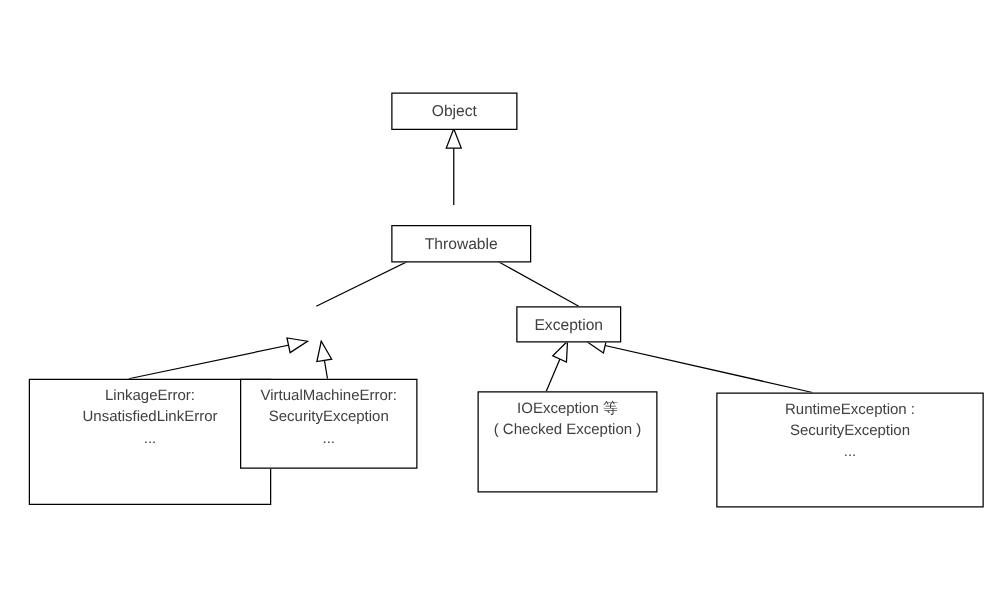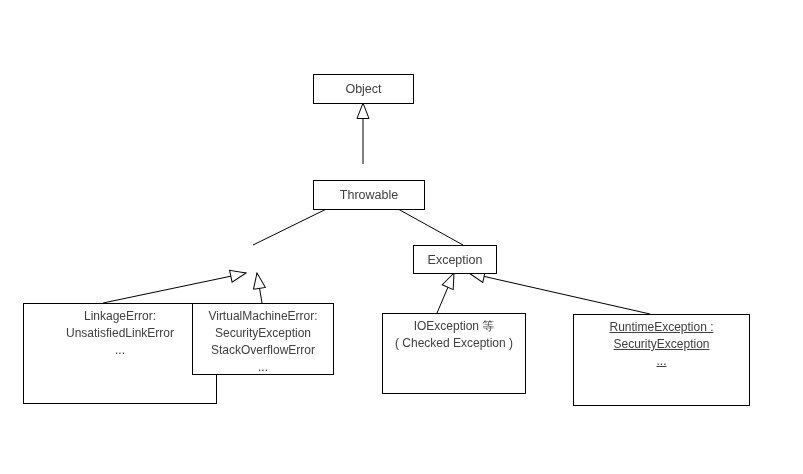--- a/index.html
+++ b/index.html
@@ -114,28 +114,27 @@
 
   <div class="node multi" style="left:23px; top:303px; width:194px; height:101px;">
     <div class="ln">LinkageError:</div>
     <div class="ln">UnsatisfiedLinkError</div>
     <div class="ln">...</div>
   </div>
 
   <div class="node multi" style="left:192px; top:303px; width:142px; height:72px;">
     <div class="ln">VirtualMachineError:</div>
     <div class="ln">SecurityException</div>
-    <div class="ln">StackOverflowError</div>
     <div class="ln">...</div>
   </div>
 
   <div class="node multi" style="left:382px; top:313px; width:144px; height:81px;">
     <div class="ln">IOException 等</div>
     <div class="ln">( Checked Exception )</div>
   </div>
 
-  <div class="node multi" style="left:573px; top:314px; width:177px; height:92px;text-decoration:underline;">
+  <div class="node multi" style="left:573px; top:314px; width:214px; height:92px;">
     <div class="ln">RuntimeException :</div>
     <div class="ln">SecurityException</div>
     <div class="ln">...</div>
   </div>
 
 </div>
 
 </body></html>

